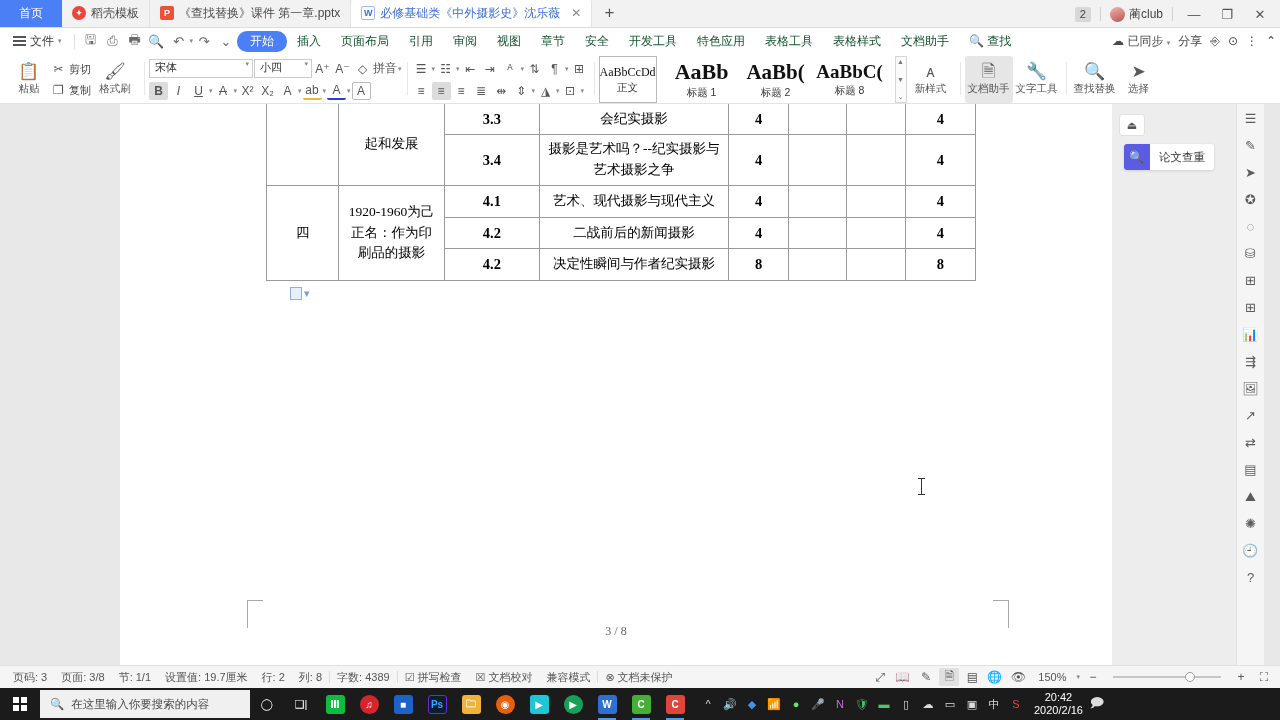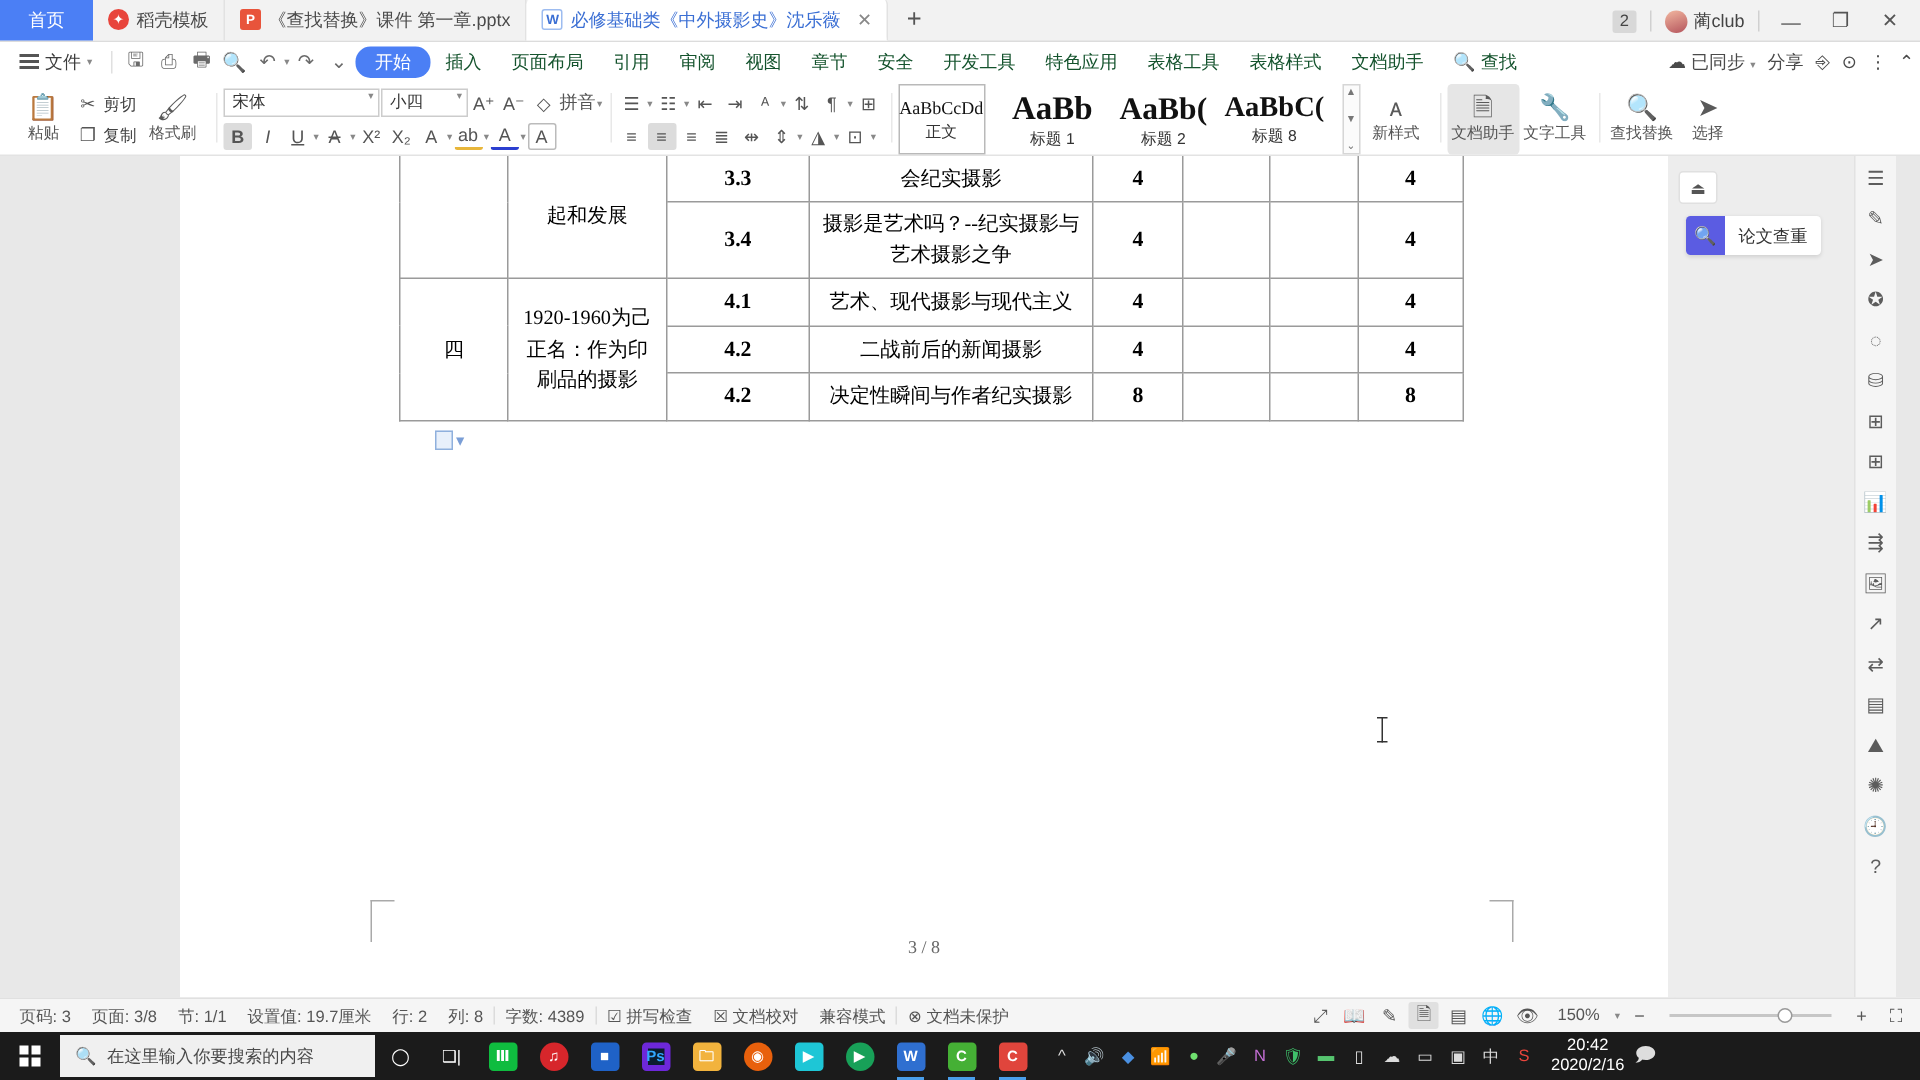--- a/index.html
+++ b/index.html
@@ -689,21 +689,21 @@
     <div class="tb-ico">
       <span class="appsq" style="background:#0fbc3f">Ⅲ</span>
     </div>
     <div class="tb-ico">
       <span class="appsq" style="background:#d7262b;border-radius:50%">♫</span>
     </div>
     <div class="tb-ico">
       <span class="appsq" style="background:#1f62c7">■</span>
     </div>
     <div class="tb-ico">
-      <span class="appsq" style="background:#0b1d2e;border:4px solid #6d28d9;color:#31a8ff">Ps</span>
+      <span class="appsq" style="background:#0b1d2e;border:1px solid #6d28d9;color:#31a8ff">Ps</span>
     </div>
     <div class="tb-ico">
       <span class="appsq" style="background:#f2b33d">🗀</span>
     </div>
     <div class="tb-ico">
       <span class="appsq" style="background:#e8600c;border-radius:50%">◉</span>
     </div>
     <div class="tb-ico">
       <span class="appsq" style="background:#1ec6d6">▶</span>
     </div>

